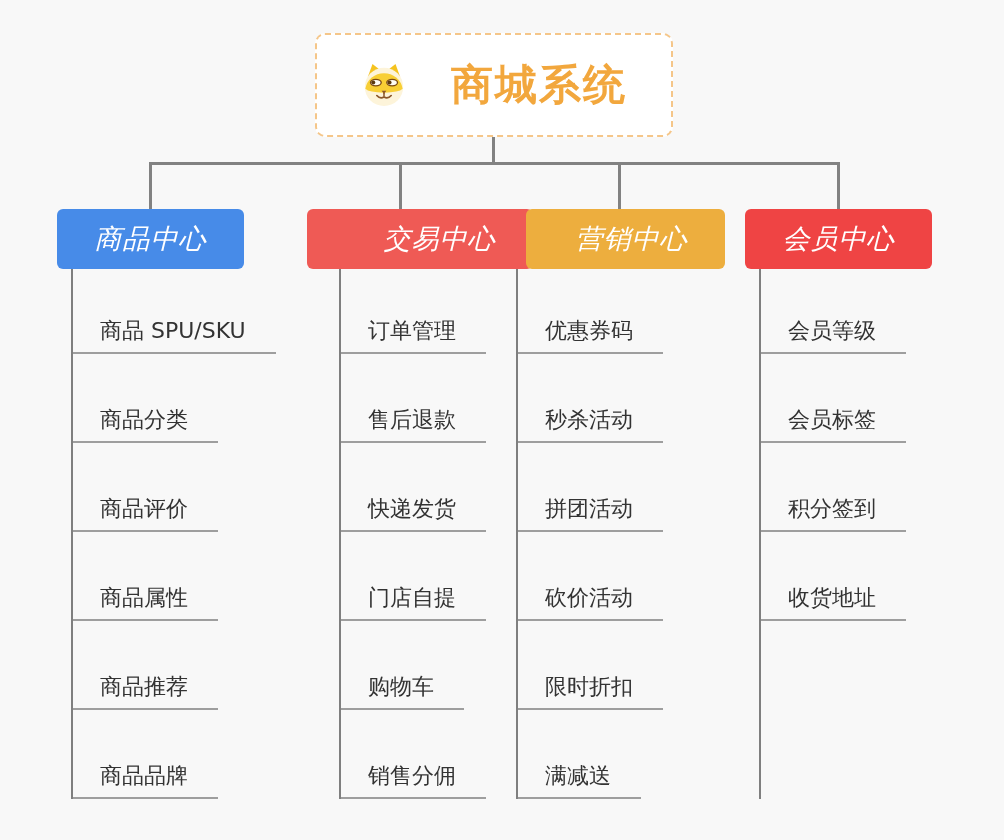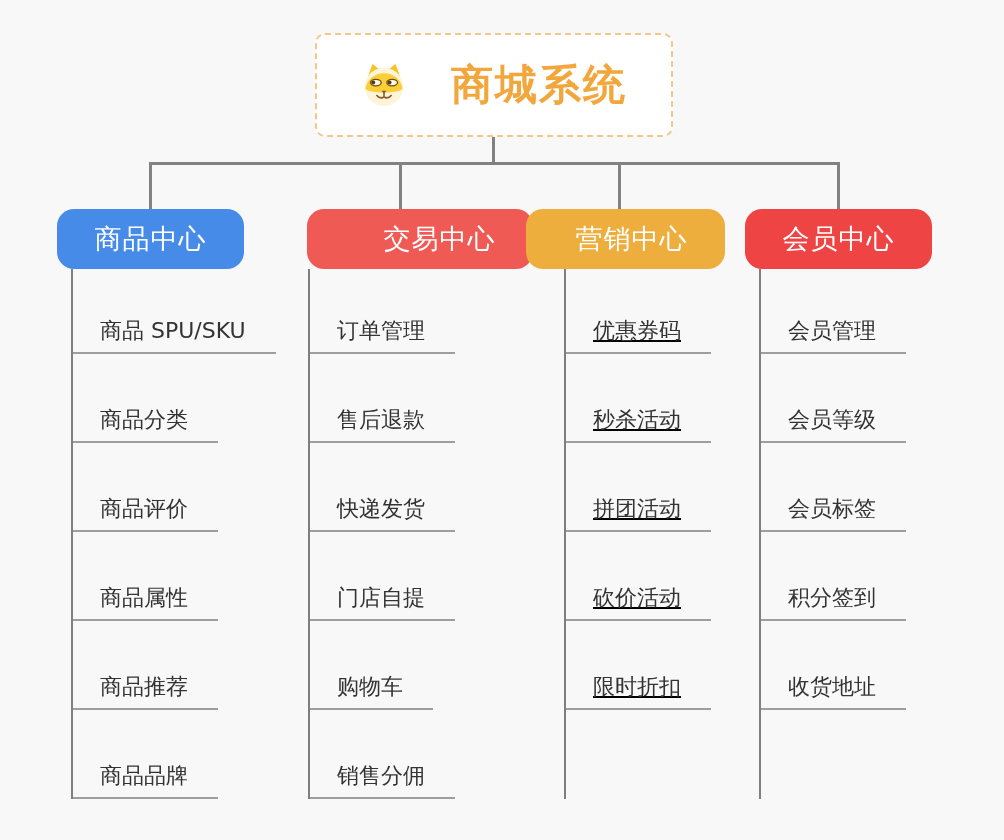--- a/index.html
+++ b/index.html
@@ -19,23 +19,23 @@
     box-sizing:border-box;
     display:flex;align-items:center;justify-content:center;gap:15px;
   }
   .root-title{
     font-size:42px;font-weight:bold;color:#f2a73d;letter-spacing:2px;
     line-height:1;
   }
   
   .bnode{
     position:absolute;top:209px;width:187px;height:60px;
-    border-radius:17px;
+    border-radius:6px;
     display:flex;align-items:center;justify-content:center;
-    color:#ffffff;font-size:27px;letter-spacing:1px;
+    color:#ffffff;font-size:27px;letter-spacing:1px;font-style:italic;
   }
   
   .col{
     position:absolute;top:269px;width:235px;height:530px;
     border-left:2px solid #7f7f7f;
     box-sizing:content-box;
   }
   .row{height:89px;display:flex;align-items:flex-end;}
   .row:first-child{height:85px;}
   .leaf{
@@ -72,63 +72,63 @@
         <span class="leaf">商品属性</span>
       </div>
     <div class="row">
         <span class="leaf">商品推荐</span>
       </div>
     <div class="row">
         <span class="leaf">商品品牌</span>
       </div>
   </div>
 
-  <div class="col" style="left:308px;text-align:right;">
+  <div class="col" style="left:339px;text-align:right;">
     <div class="row">
         <span class="leaf">订单管理</span>
       </div>
     <div class="row">
         <span class="leaf">售后退款</span>
       </div>
     <div class="row">
         <span class="leaf">快递发货</span>
       </div>
     <div class="row">
         <span class="leaf">门店自提</span>
       </div>
     <div class="row">
         <span class="leaf">购物车</span>
       </div>
     <div class="row">
         <span class="leaf">销售分佣</span>
       </div>
   </div>
 
-  <div class="col" style="left:564px;text-decoration:underline;">
+  <div class="col" style="left:516px;">
     <div class="row">
         <span class="leaf">优惠券码</span>
       </div>
     <div class="row">
         <span class="leaf">秒杀活动</span>
       </div>
     <div class="row">
         <span class="leaf">拼团活动</span>
       </div>
     <div class="row">
         <span class="leaf">砍价活动</span>
       </div>
     <div class="row">
         <span class="leaf">限时折扣</span>
       </div>
+    <div class="row">
+        <span class="leaf">满减送</span>
+      </div>
   </div>
 
   <div class="col" style="left:759px;">
-    <div class="row">
-        <span class="leaf">会员管理</span>
-      </div>
     <div class="row">
         <span class="leaf">会员等级</span>
       </div>
     <div class="row">
         <span class="leaf">会员标签</span>
       </div>
     <div class="row">
         <span class="leaf">积分签到</span>
       </div>
     <div class="row">

